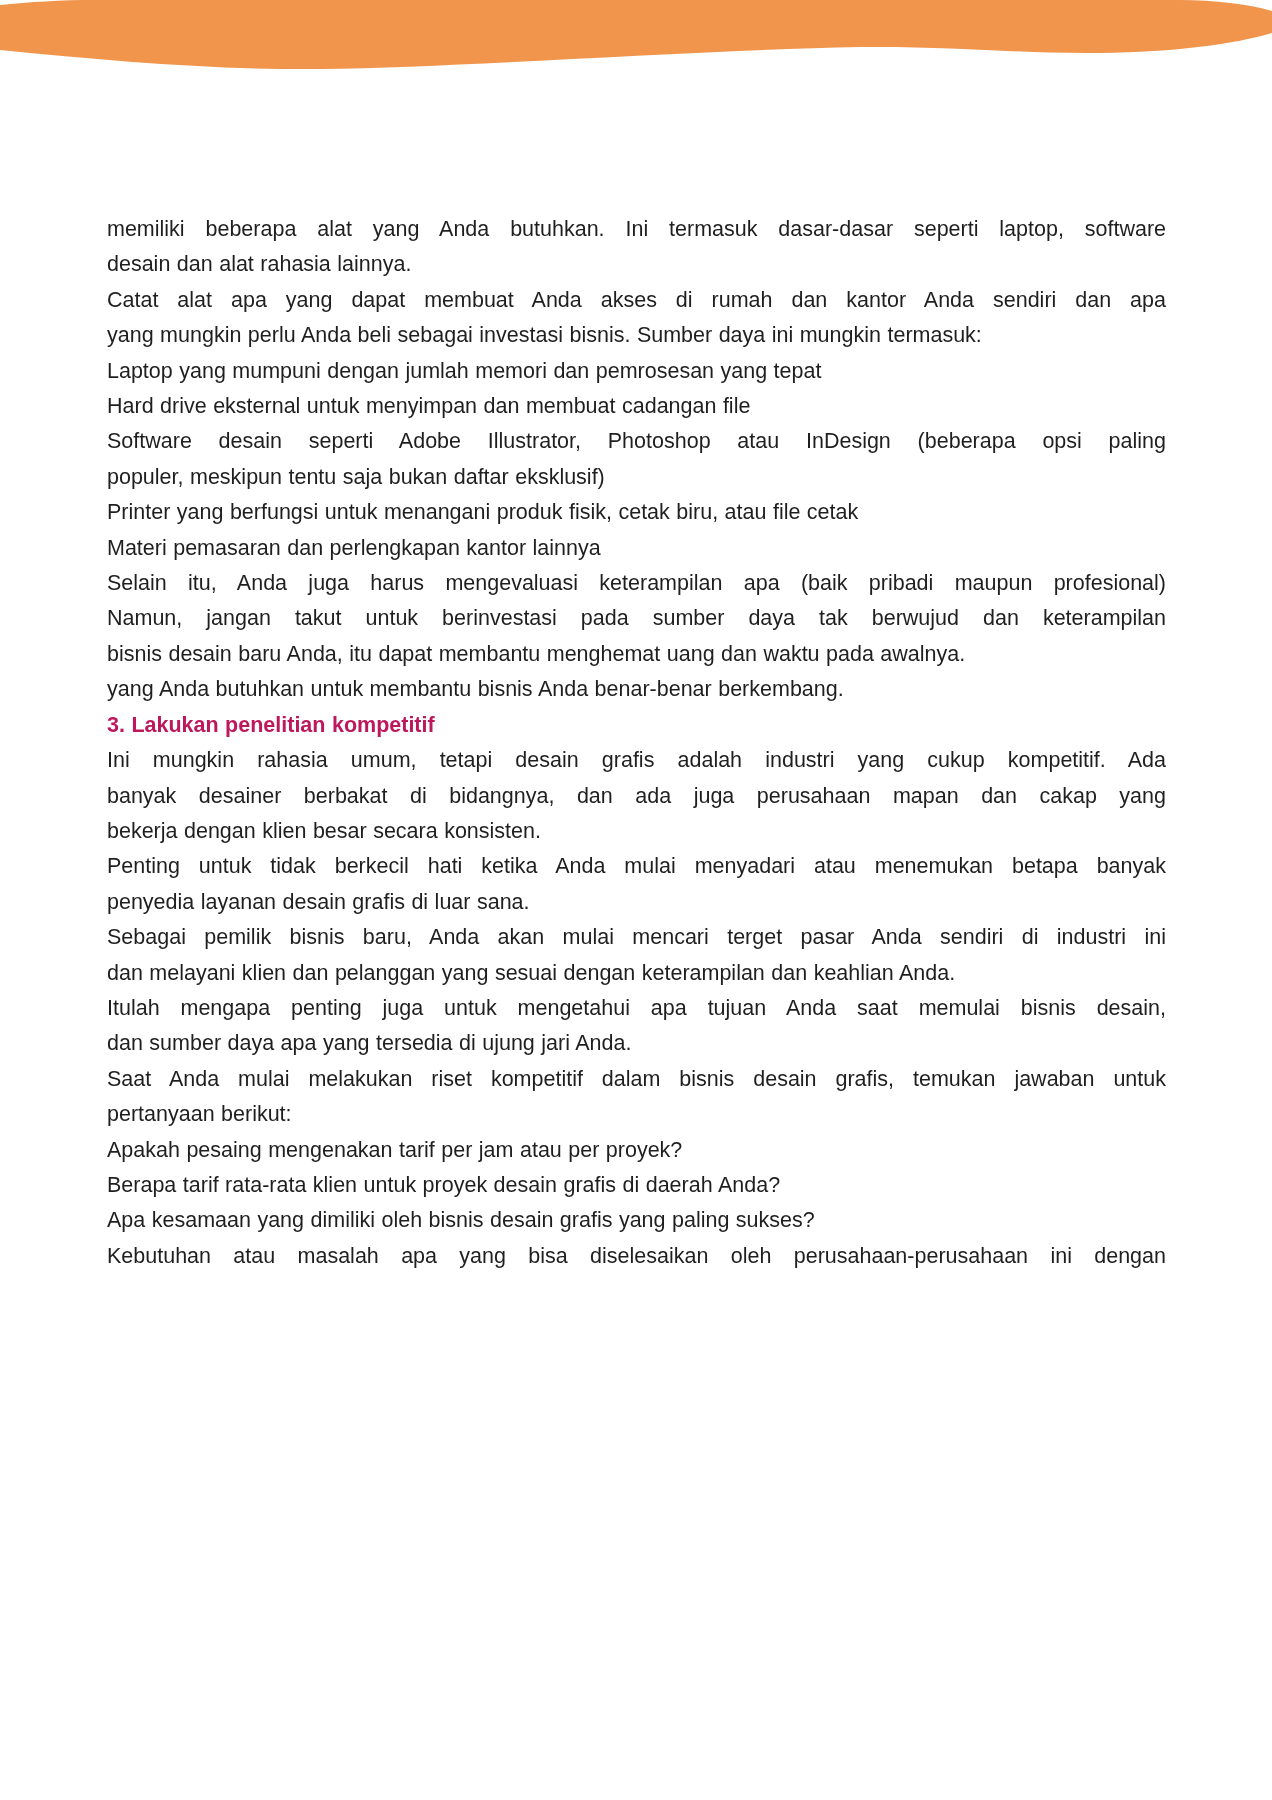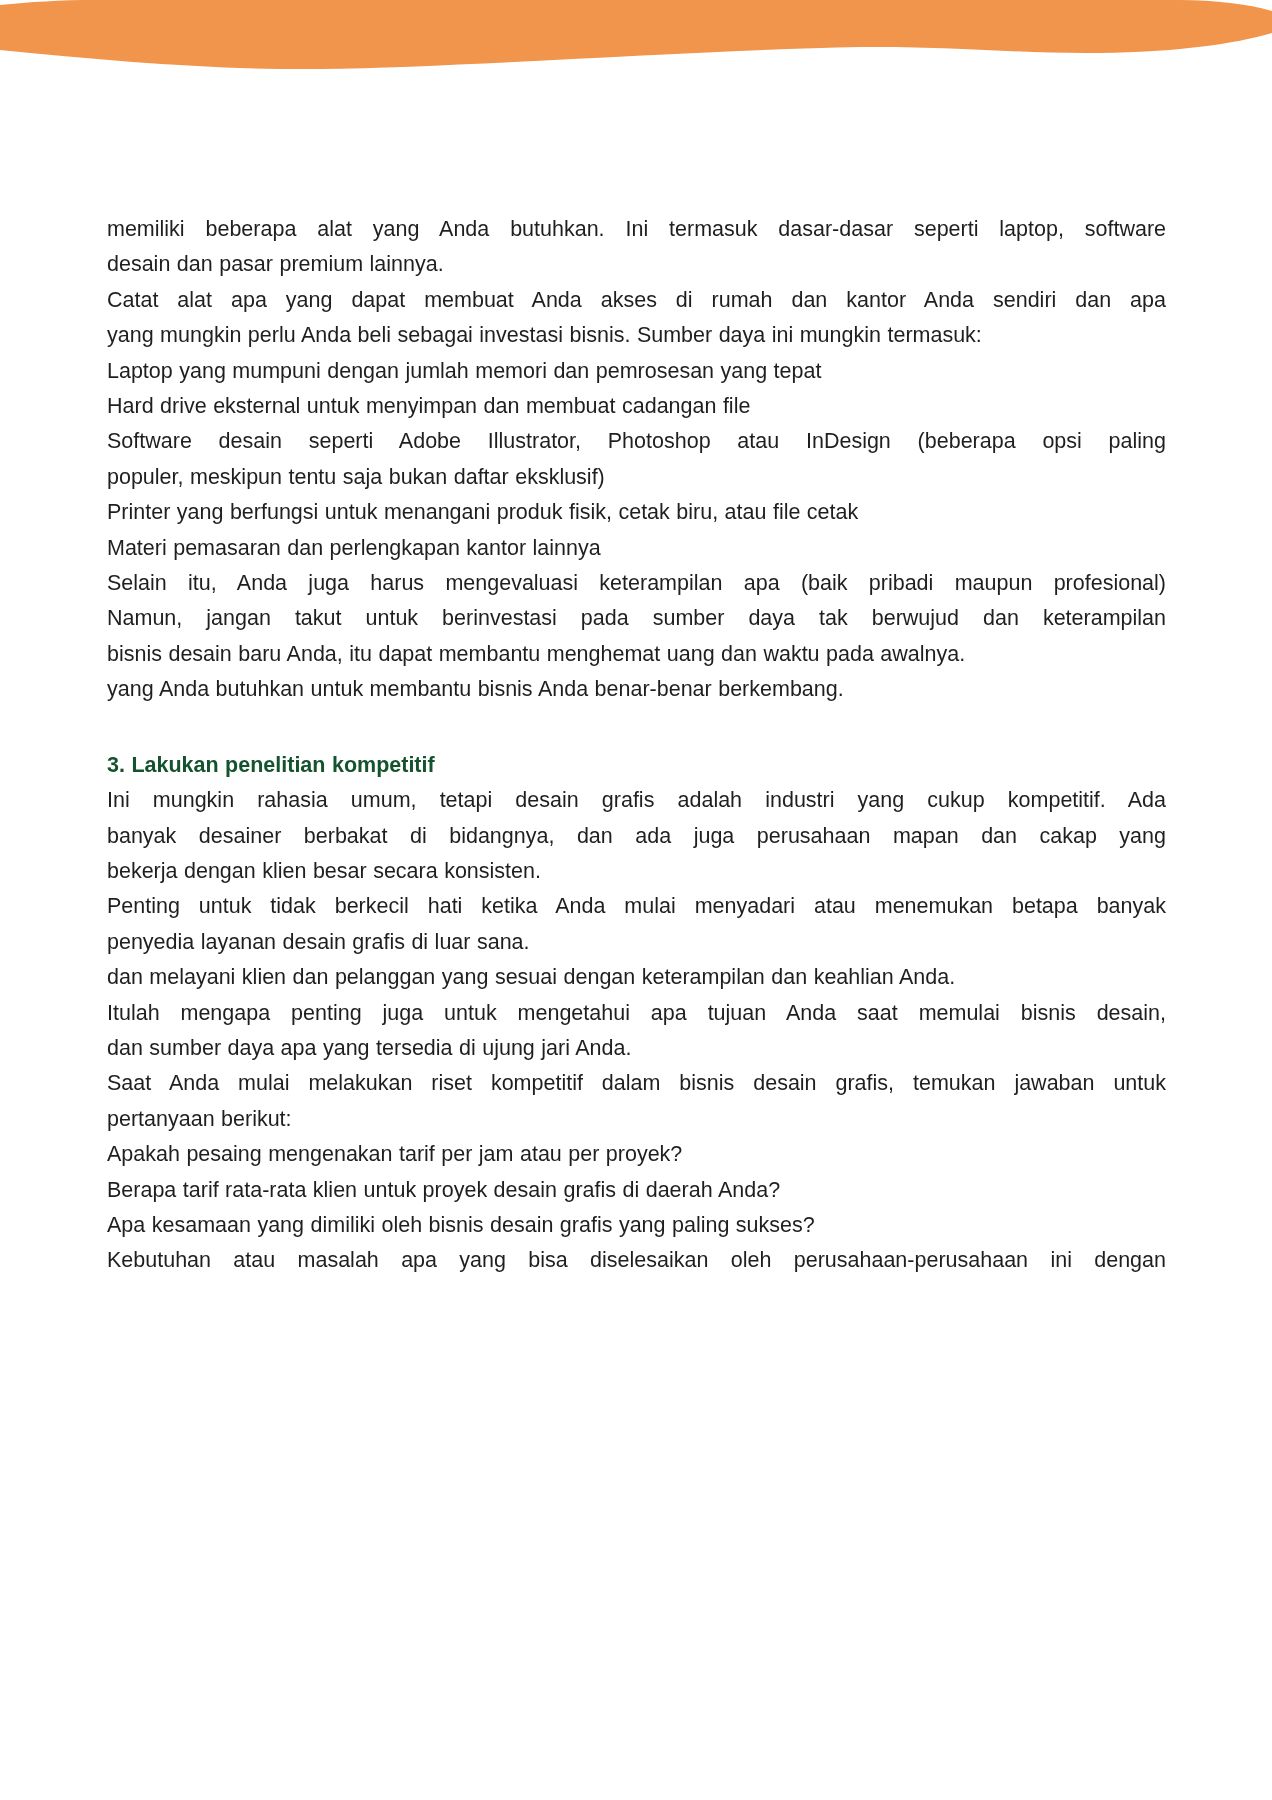--- a/index.html
+++ b/index.html
@@ -43,22 +43,21 @@
   }
   .line.justify {
     text-align: justify;
     text-align-last: justify;
   }
   .line.left {
     text-align: left;
   }
   .line.bold {
     font-weight: 700;
-    color: #14532d;
-    margin-top: 40px;
+    color: #be185d;
   }
   .page-number {
     position: absolute;
     top: 1540px;
     left: 0;
     width: 100%;
     text-align: center;
     font-size: 19px;
     color: #701a75;
   }
@@ -78,39 +77,40 @@
                C 1235 44, 1175 52, 1100 53
                C 1020 54, 955 46, 860 47
                C 700 50, 470 67, 320 69
                C 215 70, 110 61, 0 50
                Z"></path>
     </svg>
   </div>
 
   <div class="text-block" style="color: rgb(31, 31, 31);">
       <div class="line justify">memiliki beberapa alat yang Anda butuhkan. Ini termasuk dasar-dasar seperti laptop, software</div>
-      <div class="line left">desain dan pasar premium lainnya.</div>
+      <div class="line left">desain dan alat rahasia lainnya.</div>
       <div class="line justify">Catat alat apa yang dapat membuat Anda akses di rumah dan kantor Anda sendiri dan apa</div>
       <div class="line left">yang mungkin perlu Anda beli sebagai investasi bisnis. Sumber daya ini mungkin termasuk:</div>
       <div class="line left">Laptop yang mumpuni dengan jumlah memori dan pemrosesan yang tepat</div>
       <div class="line left">Hard drive eksternal untuk menyimpan dan membuat cadangan file</div>
       <div class="line justify">Software desain seperti Adobe Illustrator, Photoshop atau InDesign (beberapa opsi paling</div>
       <div class="line left">populer, meskipun tentu saja bukan daftar eksklusif)</div>
       <div class="line left">Printer yang berfungsi untuk menangani produk fisik, cetak biru, atau file cetak</div>
       <div class="line left">Materi pemasaran dan perlengkapan kantor lainnya</div>
       <div class="line justify">Selain itu, Anda juga harus mengevaluasi keterampilan apa (baik pribadi maupun profesional)</div>
       <div class="line justify">Namun, jangan takut untuk berinvestasi pada sumber daya tak berwujud dan keterampilan</div>
       <div class="line left">bisnis desain baru Anda, itu dapat membantu menghemat uang dan waktu pada awalnya.</div>
       <div class="line left">yang Anda butuhkan untuk membantu bisnis Anda benar-benar berkembang.</div>
       <div class="line left bold">3. Lakukan penelitian kompetitif</div>
       <div class="line justify">Ini mungkin rahasia umum, tetapi desain grafis adalah industri yang cukup kompetitif. Ada</div>
       <div class="line justify">banyak desainer berbakat di bidangnya, dan ada juga perusahaan mapan dan cakap yang</div>
       <div class="line left">bekerja dengan klien besar secara konsisten.</div>
       <div class="line justify">Penting untuk tidak berkecil hati ketika Anda mulai menyadari atau menemukan betapa banyak</div>
       <div class="line left">penyedia layanan desain grafis di luar sana.</div>
+      <div class="line justify">Sebagai pemilik bisnis baru, Anda akan mulai mencari terget pasar Anda sendiri di industri ini</div>
       <div class="line left">dan melayani klien dan pelanggan yang sesuai dengan keterampilan dan keahlian Anda.</div>
       <div class="line justify">Itulah mengapa penting juga untuk mengetahui apa tujuan Anda saat memulai bisnis desain,</div>
       <div class="line left">dan sumber daya apa yang tersedia di ujung jari Anda.</div>
       <div class="line justify">Saat Anda mulai melakukan riset kompetitif dalam bisnis desain grafis, temukan jawaban untuk</div>
       <div class="line left">pertanyaan berikut:</div>
       <div class="line left">Apakah pesaing mengenakan tarif per jam atau per proyek?</div>
       <div class="line left">Berapa tarif rata-rata klien untuk proyek desain grafis di daerah Anda?</div>
       <div class="line left">Apa kesamaan yang dimiliki oleh bisnis desain grafis yang paling sukses?</div>
       <div class="line justify">Kebutuhan atau masalah apa yang bisa diselesaikan oleh perusahaan-perusahaan ini dengan</div>
     </div>

